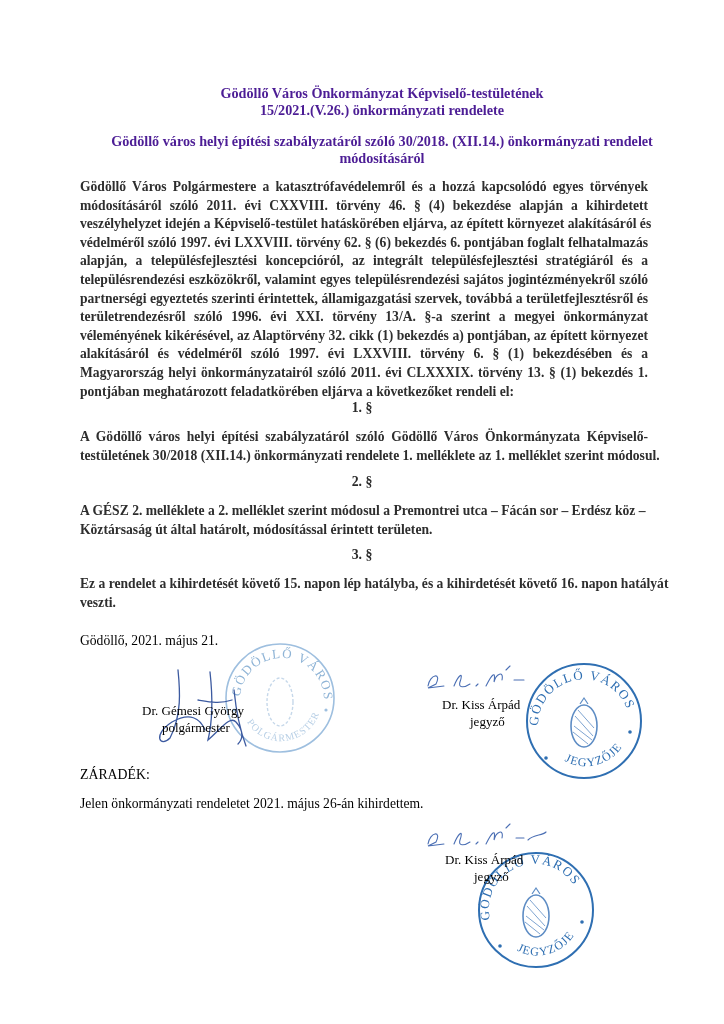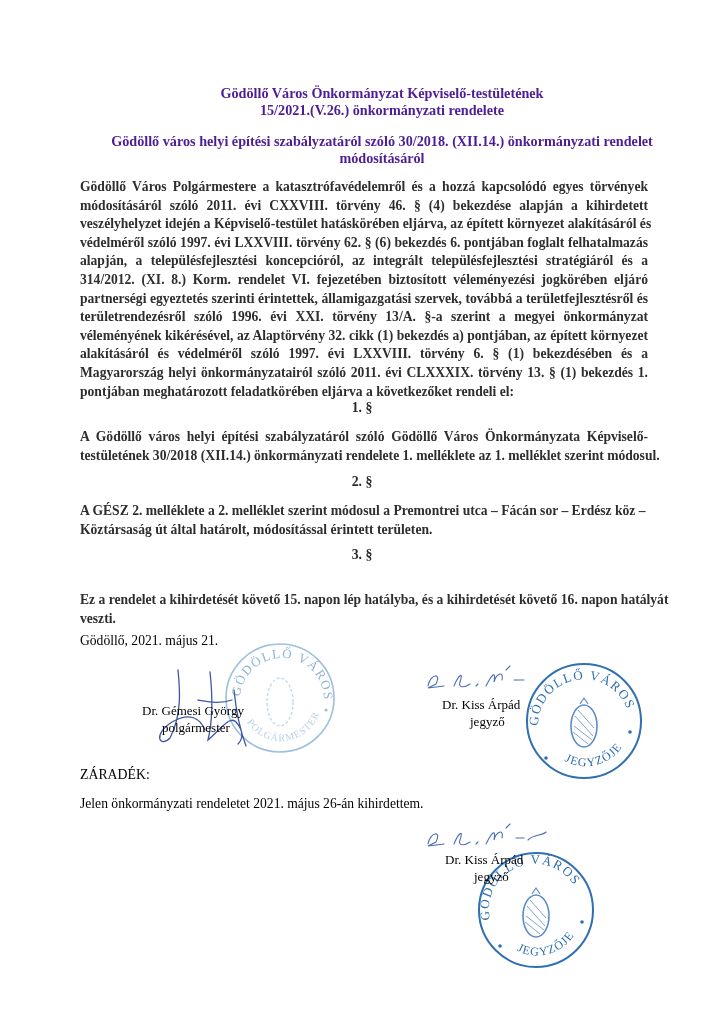--- a/index.html
+++ b/index.html
@@ -27,21 +27,21 @@
   <div class="title" style="top:101px;">15/2021.(V.26.)  önkormányzati rendelete</div>
   <div class="title" style="top:132px;">Gödöllő város helyi építési szabályzatáról szóló 30/2018. (XII.14.) önkormányzati rendelet</div>
   <div class="title" style="top:149px;">módosításáról</div>
 
   <div class="para" style="top:178px;">
     <span class="ln">Gödöllő Város Polgármestere a katasztrófavédelemről és a hozzá kapcsolódó egyes törvények</span>
     <span class="ln">módosításáról szóló 2011. évi CXXVIII. törvény 46. § (4) bekezdése alapján a kihirdetett</span>
     <span class="ln">veszélyhelyzet idején a Képviselő-testület hatáskörében eljárva, az épített környezet alakításáról és</span>
     <span class="ln">védelméről szóló 1997. évi LXXVIII. törvény 62. § (6) bekezdés 6. pontjában foglalt felhatalmazás</span>
     <span class="ln">alapján, a településfejlesztési koncepcióról, az integrált településfejlesztési stratégiáról és a</span>
-    <span class="ln">314/2012. (XI. 8.) Korm. rendelet VI. fejezetében biztosított véleményezési jogkörében eljáró</span>
+    <span class="ln">településrendezési eszközökről, valamint egyes településrendezési sajátos jogintézményekről szóló</span>
     <span class="ln">partnerségi egyeztetés szerinti érintettek, államigazgatási szervek, továbbá a területfejlesztésről és</span>
     <span class="ln">területrendezésről szóló 1996. évi XXI. törvény 13/A. §-a szerint a megyei önkormányzat</span>
     <span class="ln">véleményének kikérésével, az Alaptörvény 32. cikk (1) bekezdés a) pontjában, az épített környezet</span>
     <span class="ln">alakításáról és védelméről szóló 1997. évi LXXVIII. törvény 6. § (1) bekezdésében és a</span>
     <span class="ln">Magyarország helyi önkormányzatairól szóló 2011. évi CLXXXIX. törvény 13. § (1) bekezdés 1.</span>
     <span class="ln last">pontjában meghatározott feladatkörében eljárva a következőket rendeli el:</span>
   </div>
 
   <div class="sect" style="top:400px;">1. §</div>
   <div class="para" style="top:428px;">
@@ -49,21 +49,21 @@
     <span class="ln last">testületének 30/2018 (XII.14.) önkormányzati rendelete 1. melléklete az 1. melléklet szerint módosul.</span>
   </div>
 
   <div class="sect" style="top:474px;">2. §</div>
   <div class="para" style="top:502px;">
     <span class="ln last">A GÉSZ 2. melléklete a 2. melléklet szerint módosul a Premontrei utca – Fácán sor – Erdész köz –</span>
     <span class="ln last">Köztársaság út által határolt, módosítással érintett területen.</span>
   </div>
 
   <div class="sect" style="top:547px;">3. §</div>
-  <div class="para" style="top:575px;margin-top:16px;">
+  <div class="para" style="top:575px;">
     <span class="ln">Ez a rendelet a kihirdetését követő 15. napon lép hatályba, és a kihirdetését követő 16. napon hatályát</span>
     <span class="ln last">veszti.</span>
   </div>
 
   <div class="plain" style="left:80px; top:632px;">Gödöllő, 2021. május 21.</div>
 
   <svg class="stamp" style="left:222px; top:640px;" width="116" height="116" viewBox="0 0 116 116">
     <defs>
       <path id="arcTop1" d="M 18 62 A 42 42 0 0 1 102 58"></path>
       <path id="arcBot1" d="M 20 70 A 40 40 0 0 0 98 70"></path>

